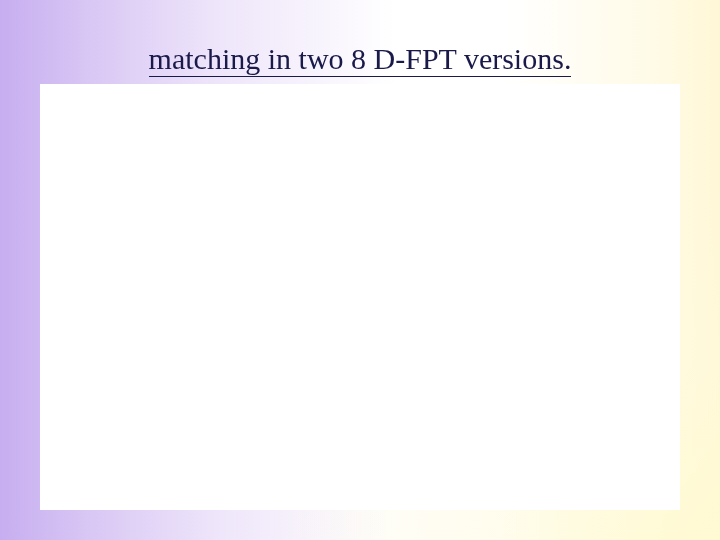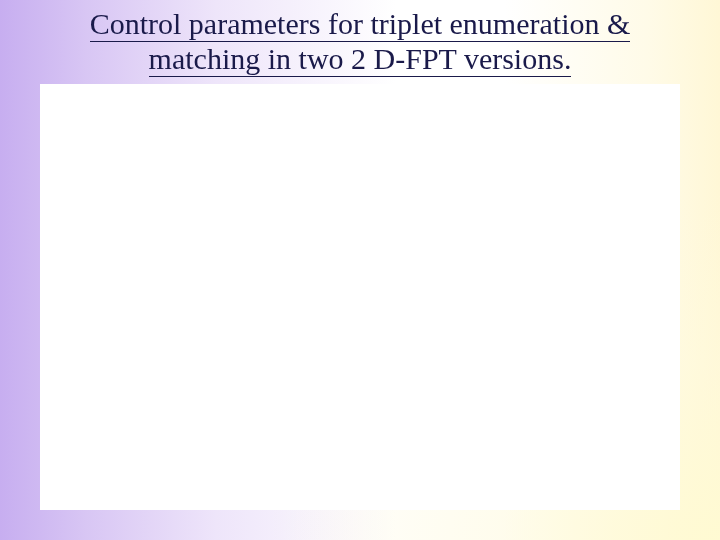--- a/index.html
+++ b/index.html
@@ -51,17 +51,17 @@
     right: 40px;
     bottom: 30px;
     background: #ffffff;
   }
 </style>
 </head>
 <body>
 
 <div class="slide">
   <div class="title">
-    <span class="underline">Control parameters for triplet enumeration &amp;</span><br>
-    <span class="underline">matching in two 2 D-FPT versions.</span>
+    <br>
+    <span class="underline">matching in two 8 D-FPT versions.</span>
   </div>
   <div class="content-area"></div>
 </div>
 
 </body></html>

